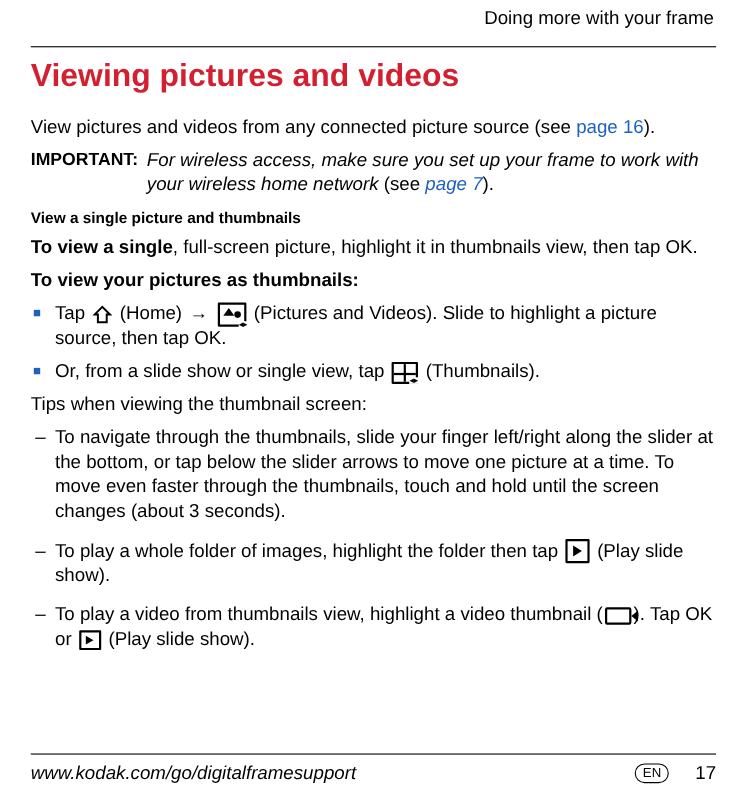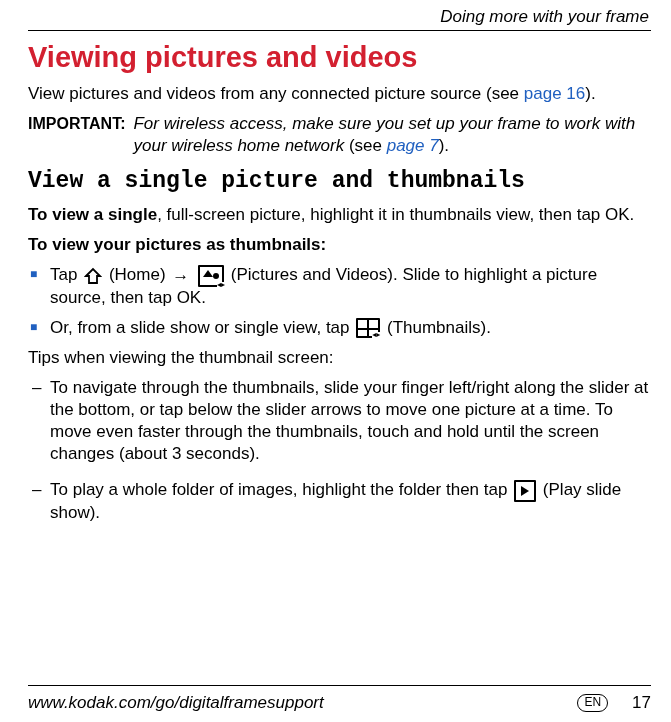--- a/index.html
+++ b/index.html
@@ -8,58 +8,56 @@
     height: 722px;
     font-family: Arial, Helvetica, sans-serif;
     font-size: 17px;
     line-height: 1.3;
     color: #000;
     background: #fff;
     position: relative;
     padding: 6px 20px 8px 28px;
   }
   .header-line {
-    font-style: italic;
     text-align: right;
     font-size: 17px;
-    margin-bottom: 2px;
+    margin-bottom: 14px;
     padding-right: 2px;
   }
   hr.rule {
     border: none;
     border-top: 1px solid #000;
     margin-bottom: 8px;
   }
   h1.main-title {
     font-size: 29px;
     font-weight: bold;
     color: #d32030;
-    margin-bottom: 6px;
+    margin-bottom: 16px;
   }
   .link { color: #2060c0; }
   .important-row {
     display: flex;
     align-items: flex-start;
     margin-top: 0;
     margin-bottom: 10px;
     gap: 8px;
   }
   .important-label {
     font-weight: bold;
     font-size: 16px;
     white-space: nowrap;
     padding-top: 1px;
   }
   .important-body { font-style: italic; font-size: 17px; }
   .important-body .nonitalic { font-style: normal; text-align: center; }
   h2.sub-title {
-    font-size: 23px;
+    font-size: 14px;
     font-weight: bold;
     margin-bottom: 7px;
-    font-family: Liberation Mono, monospace;
   }
   .para { margin-bottom: 8px; }
   .bold { font-weight: bold; }
   .bullet-list { list-style: none; margin-bottom: 6px; }
   .bullet-list > li {
     position: relative;
     padding-left: 22px;
     margin-bottom: 8px;
   }
   .bullet-list > li::before {
@@ -249,20 +247,25 @@
 
 <p class="para">Tips when viewing the thumbnail screen:</p>
 
 <ul class="dash-list">
   <li>To navigate through the thumbnails, slide your finger left/right along the slider at the bottom, or tap below the slider arrows to move one picture at a time. To move even faster through the thumbnails, touch and hold until the screen changes (about 3 seconds).</li>
   <li>
     <span>To play a whole folder of images, highlight the folder then tap </span>
     <span class="inline-icon play-icon-big"></span>
     <span>(Play slide show).</span>
   </li>
+  <li>
+    <span>To play a video from thumbnails view, highlight a video thumbnail (</span><span class="inline-icon video-icon"></span><span>). Tap OK or </span>
+    <span class="inline-icon play-icon-small"></span>
+    <span>(Play slide show).</span>
+  </li>
 </ul>
 
 <div class="footer">
   <div class="footer-url">www.kodak.com/go/digitalframesupport</div>
   <div class="footer-right">
     <span class="lang-pill">EN</span>
     <span class="page-num">17</span>
   </div>
 </div>
 

